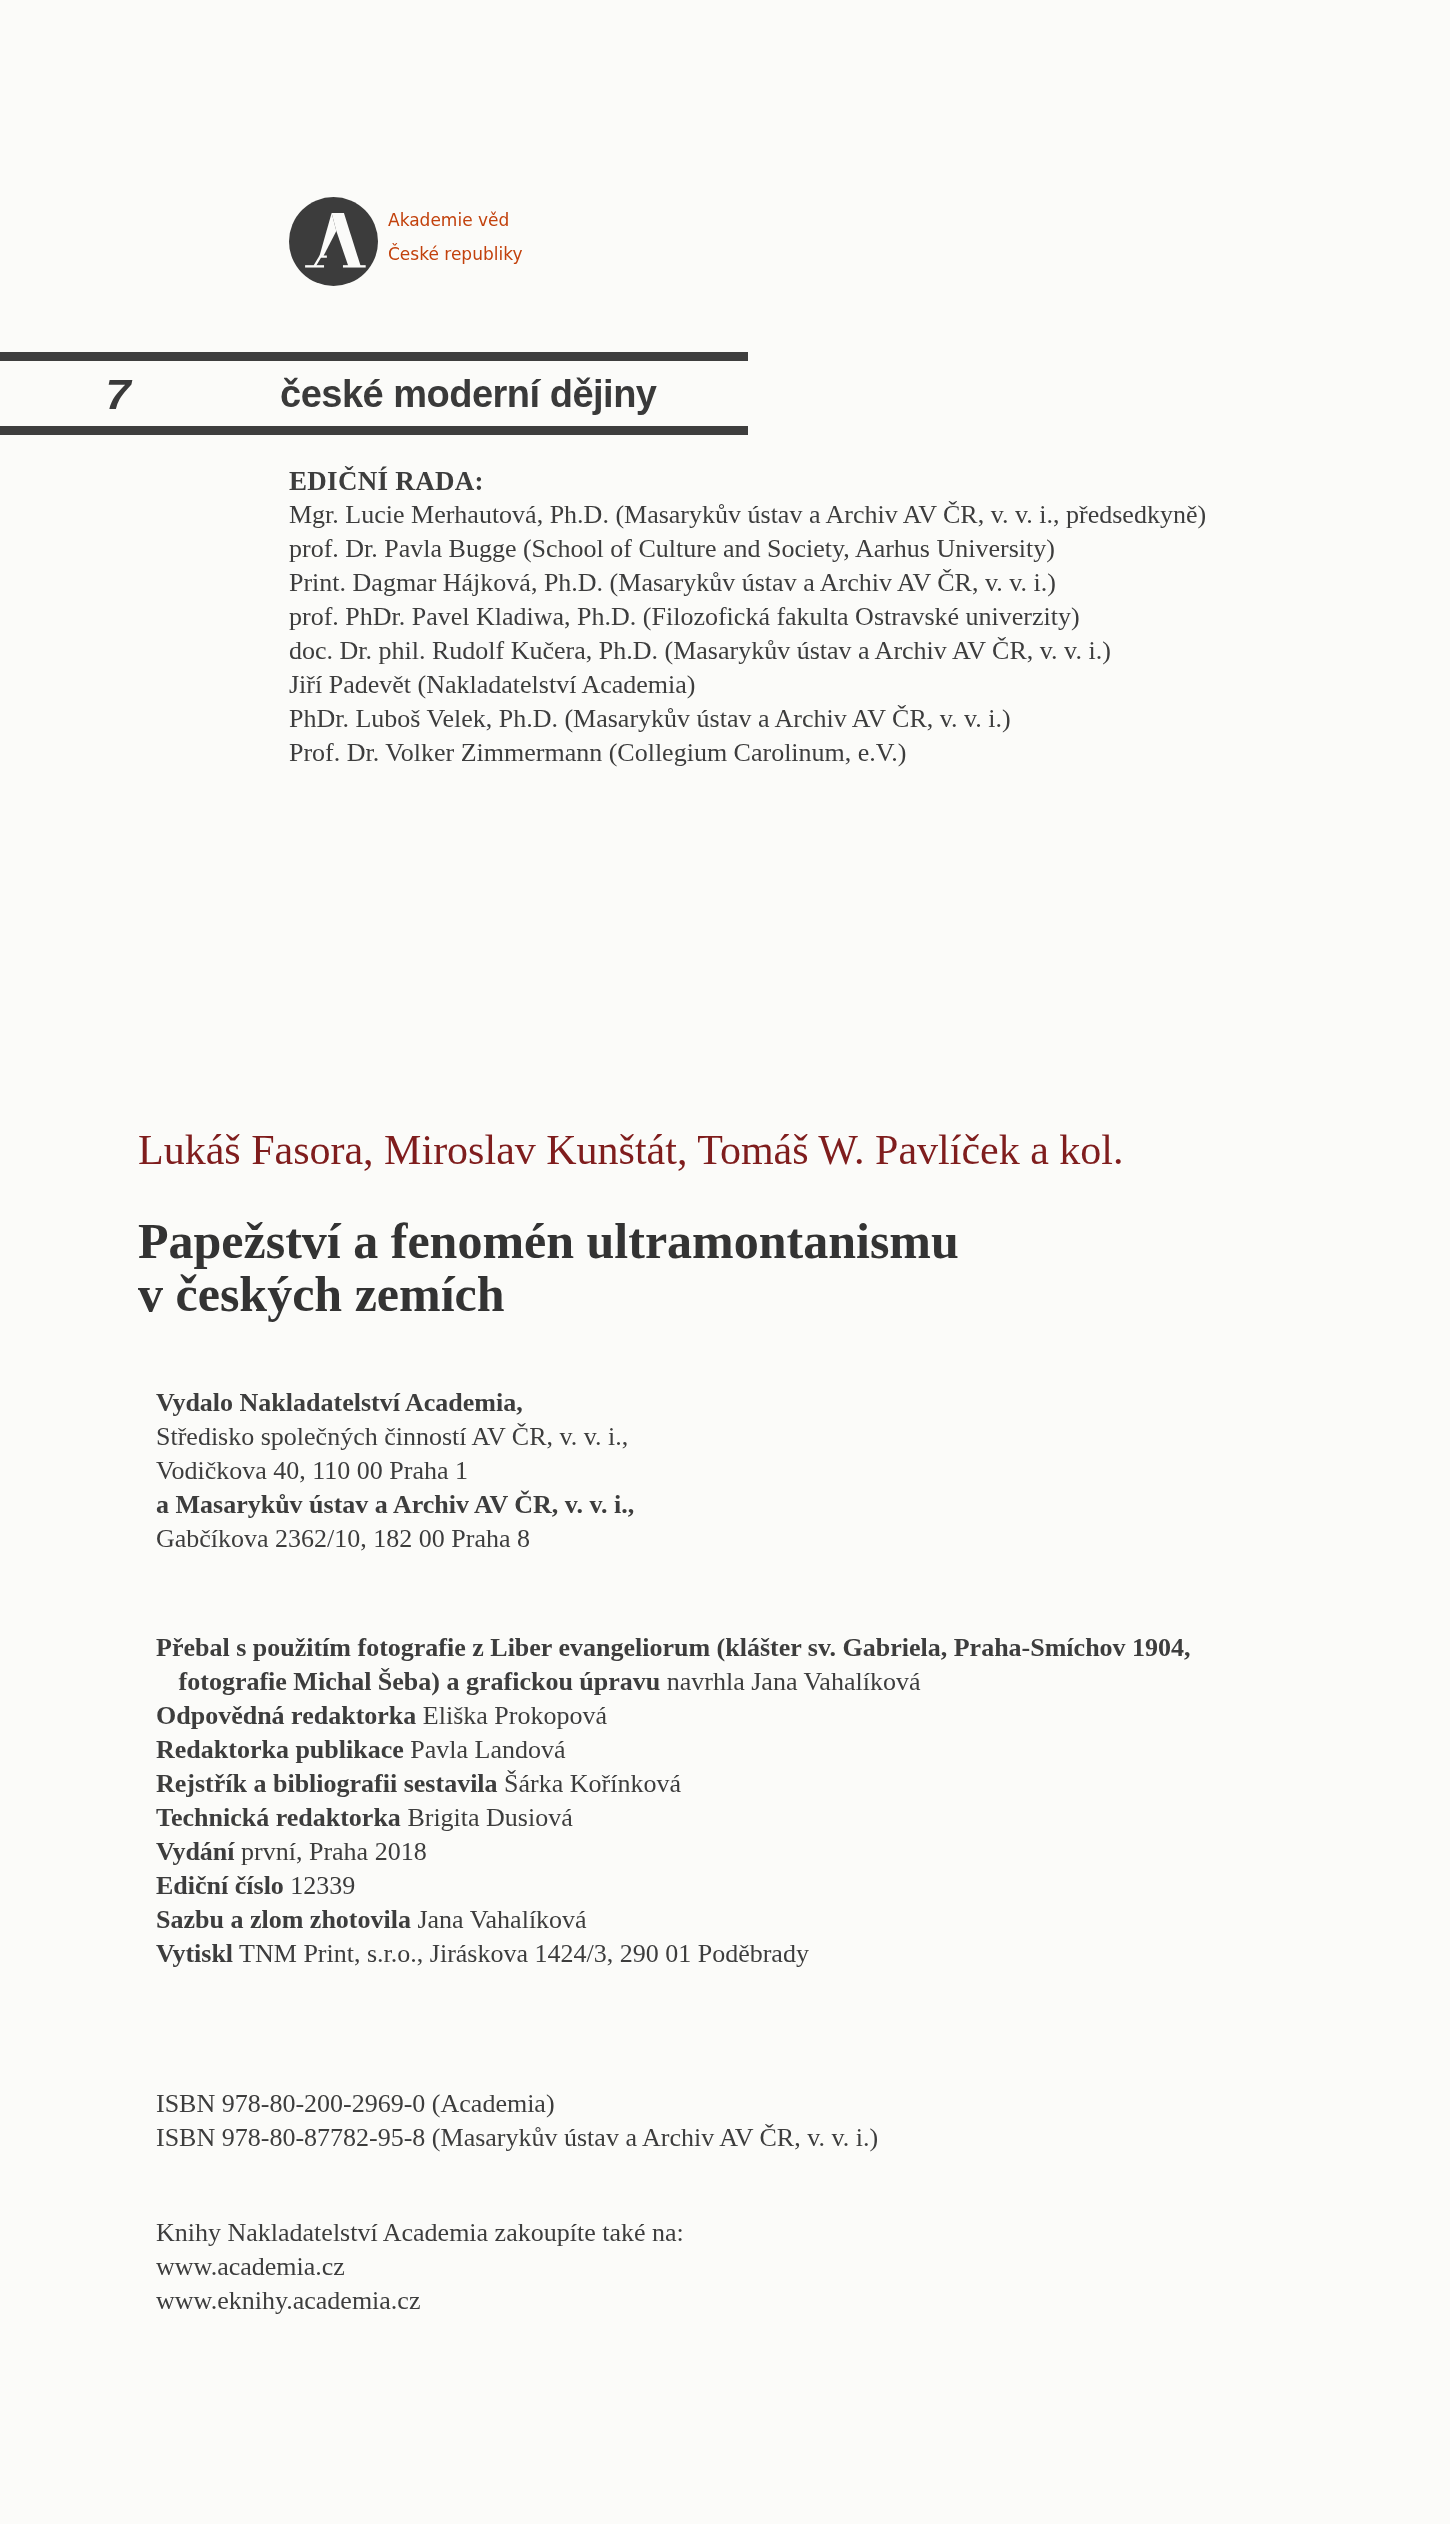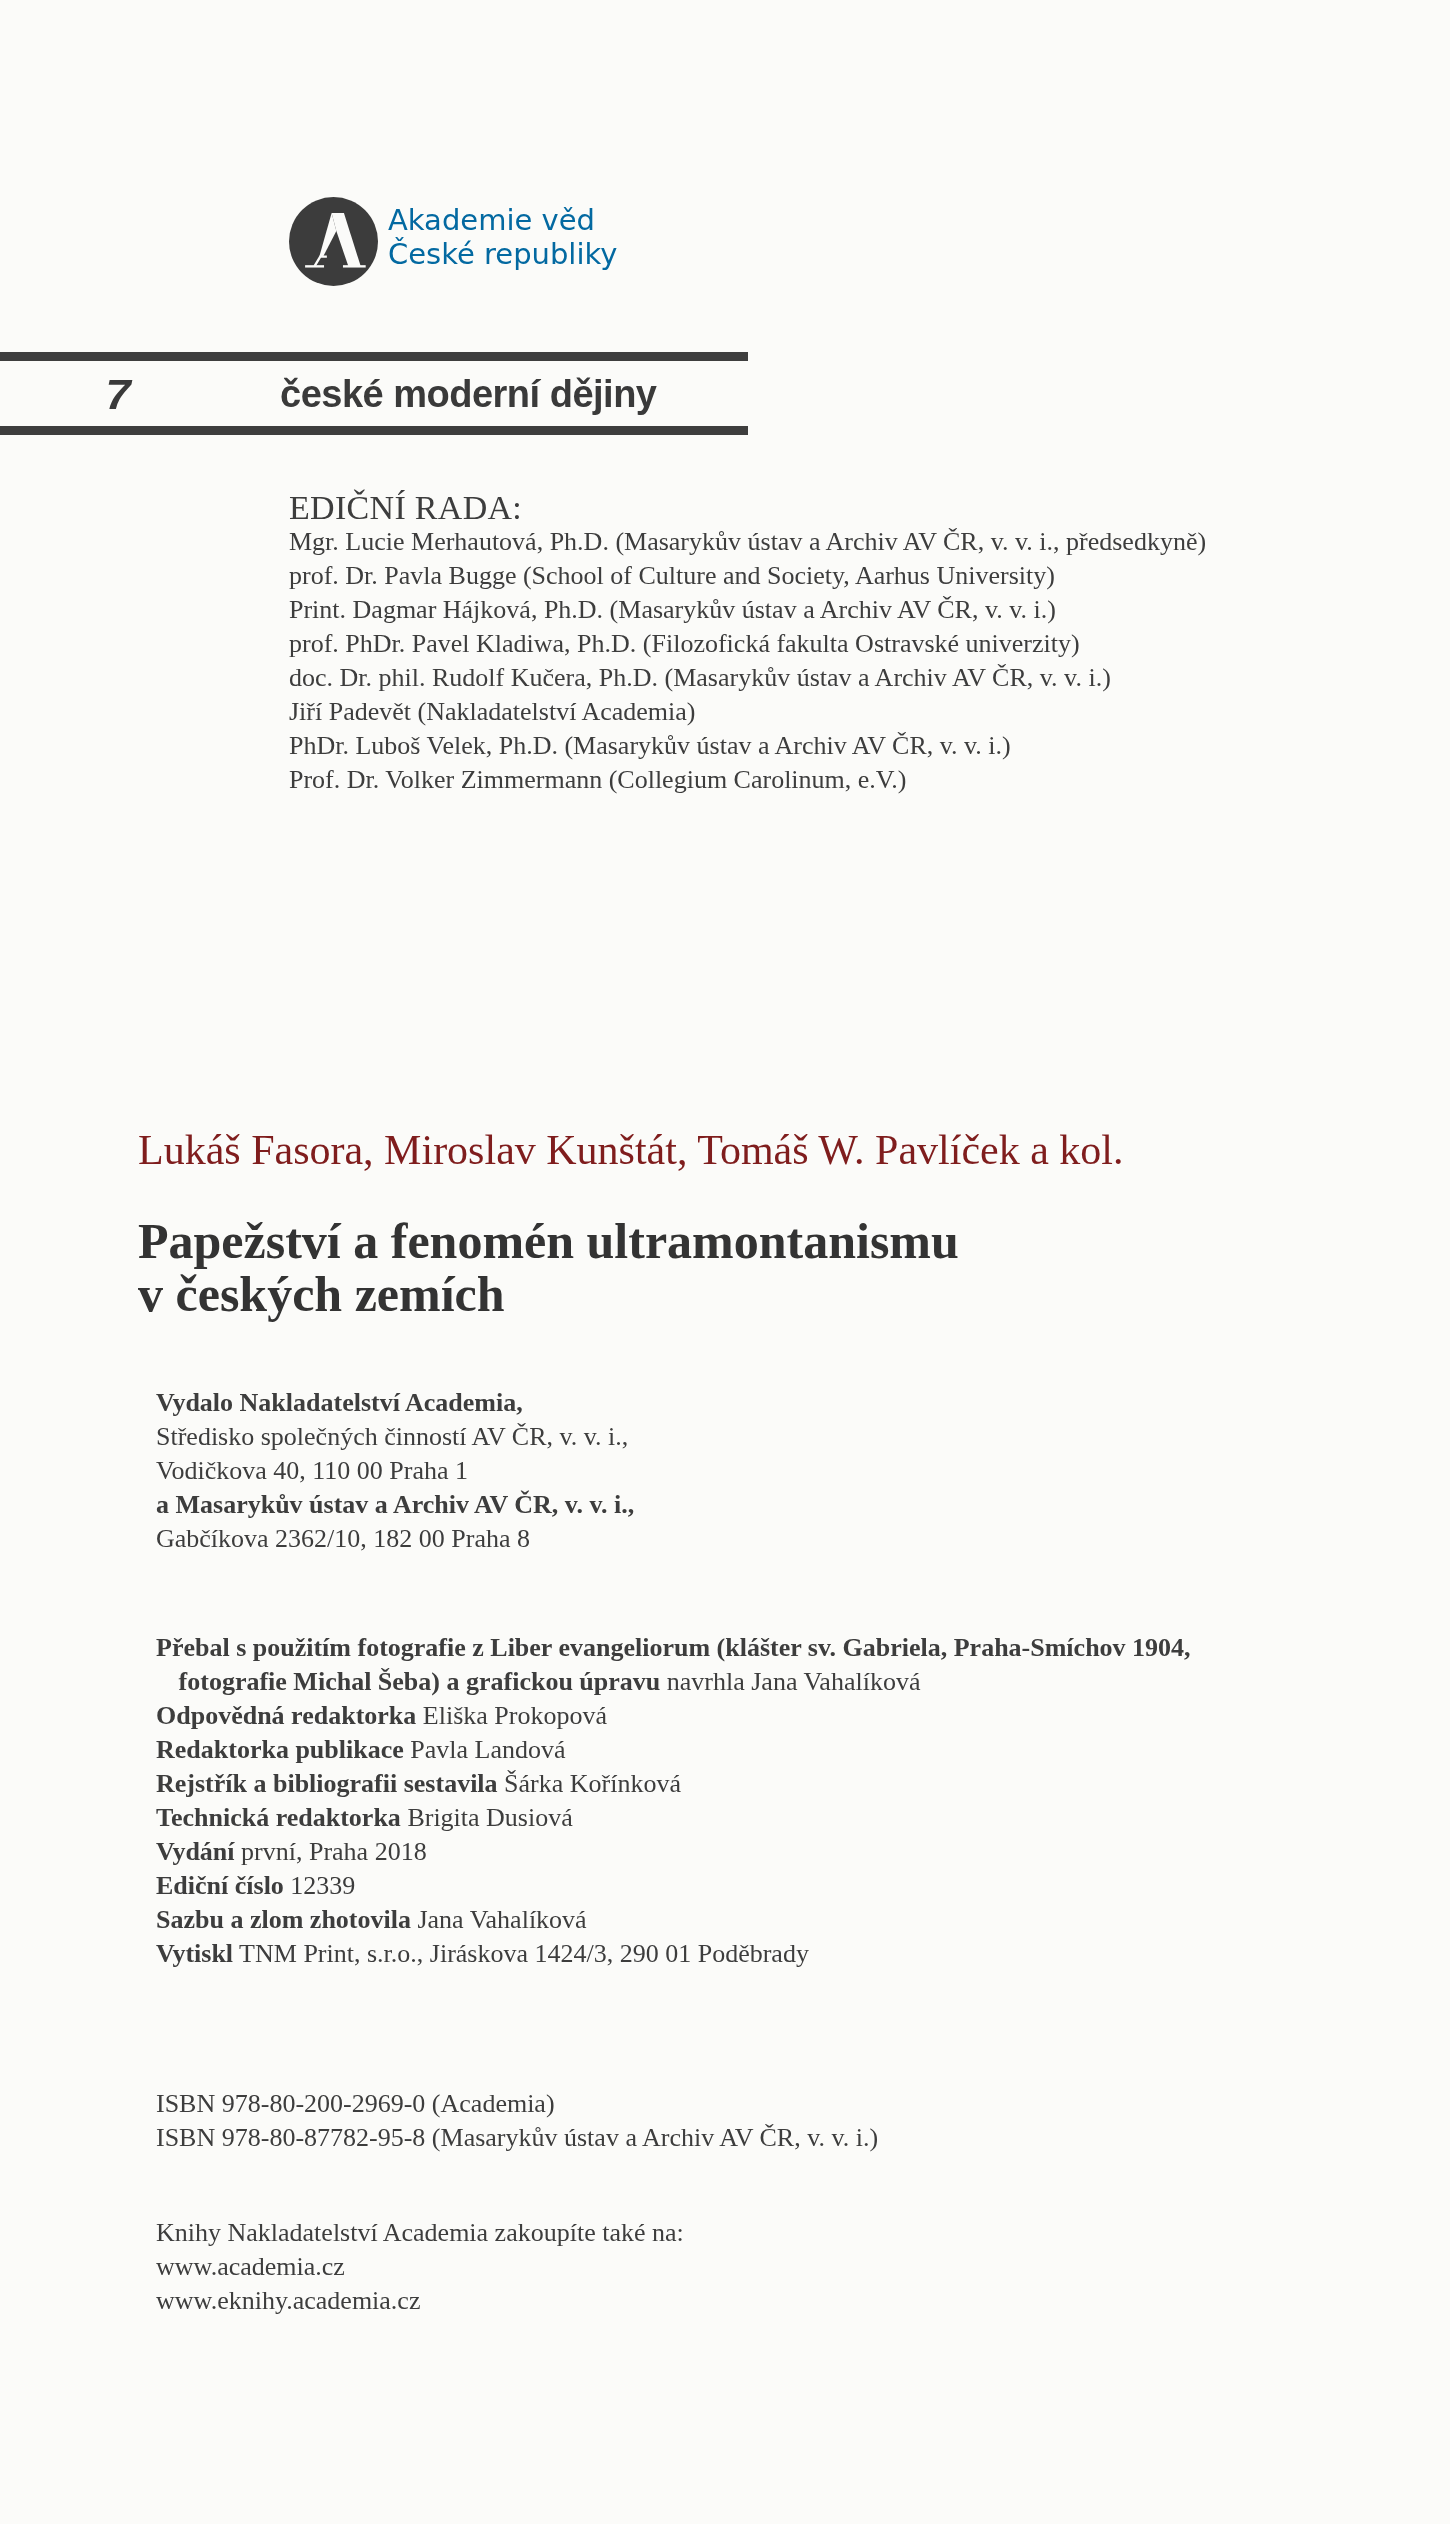--- a/index.html
+++ b/index.html
@@ -7,40 +7,40 @@
     width: 1451px; height: 2525px; position: relative; overflow: hidden;
     background: #fbfbf9; color: #3b3b3b;
     font-family: "Liberation Serif", "DejaVu Serif", serif;
   }
   .abs { position: absolute; }
 
   
   .logo { left: 289px; top: 197px; width: 89px; height: 89px; }
   .logo-text {
     left: 388px; top: 203px; font-family: "DejaVu Sans", sans-serif;
-    font-size: 29px; line-height: 34px; color: #0369a1;
+    font-size: 17px; line-height: 34px; color: #c2410c;
   }
 
   
   .rule { left: 0; width: 748px; height: 8.5px; background: #3e3e3e; }
   .rule-top { top: 352px; }
   .rule-bottom { top: 426px; }
   .series-num {
     left: 106px; top: 369px; font-family: "Liberation Sans", sans-serif;
     font-weight: bold; font-style: italic; font-size: 43px; line-height: 51px; color: #3a3a3a;
     transform: scaleX(1.05);
   }
   .series-title {
     left: 280px; top: 369px; font-family: "Liberation Sans", sans-serif;
     font-weight: bold; font-size: 38px; line-height: 51px; color: #3a3a3a; letter-spacing: -0.5px;
   }
 
   
   .board { left: 289px; top: 464px; font-size: 26px; line-height: 34px; color: #3d3d3d; }
-  .board .heading { font-weight: normal; font-size: 34px; letter-spacing: 0.3px; margin-top: 27px; }
+  .board .heading { font-weight: bold; font-size: 27px; letter-spacing: 0.3px; }
   .board .line { white-space: nowrap; }
 
   
   .authors { left: 138px; top: 1124px; font-size: 42px; line-height: 53px; color: #7f1d1d; white-space: nowrap; }
   .title {
     left: 138px; top: 1215px; font-weight: bold; font-size: 50px; line-height: 53px;
     color: #333; white-space: nowrap;
   }
 
   

